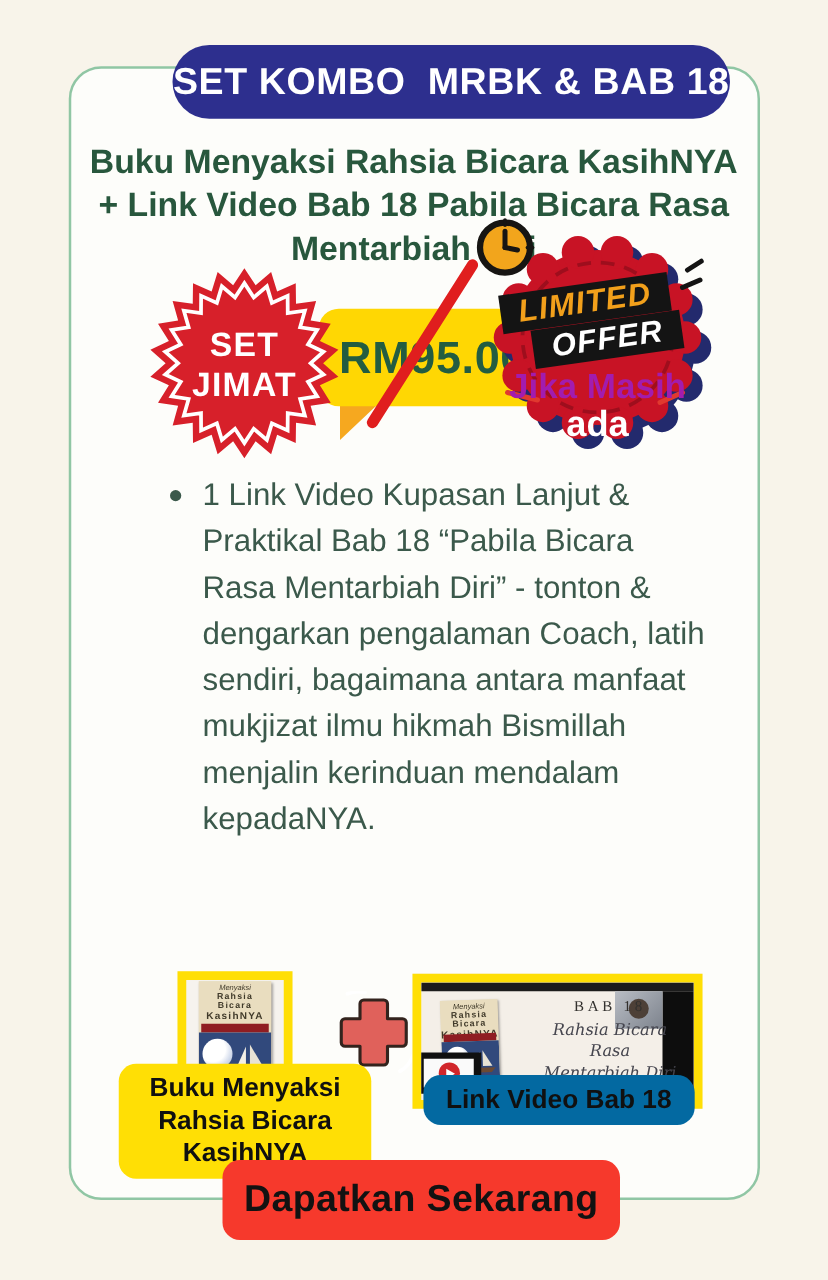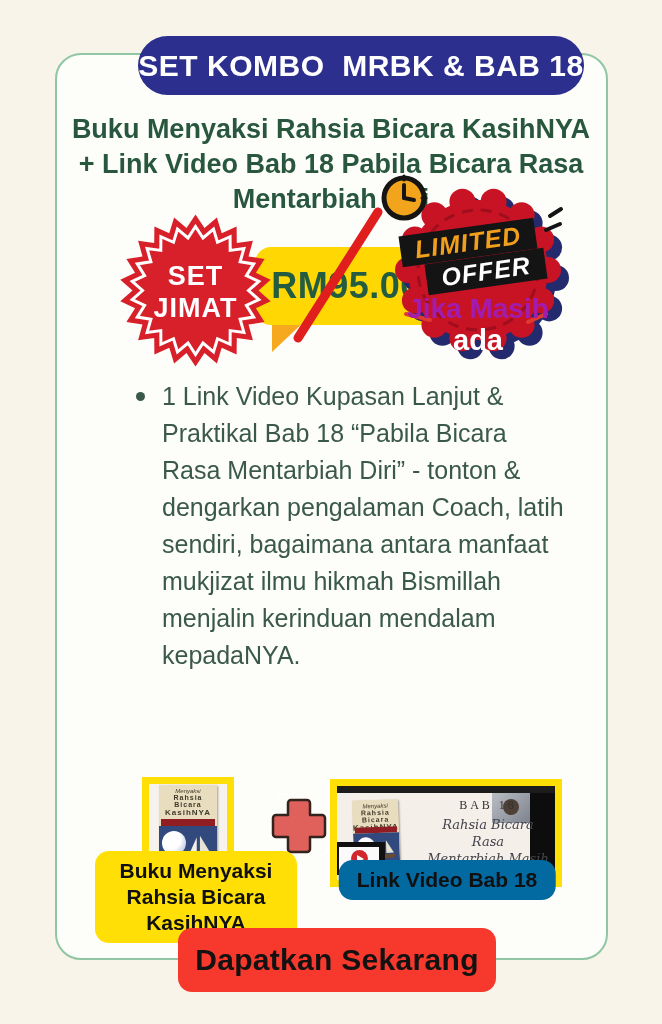--- a/index.html
+++ b/index.html
@@ -230,21 +230,21 @@
       <svg class="ship" viewBox="0 0 40 32">
         <path d="M8 22 L16 4 L16 22 Z" fill="#f2efe6"></path>
         <path d="M20 22 L20 2 L32 22 Z" fill="#e7e2d4"></path>
         <path d="M4 24 L36 24 L31 30 L9 30 Z" fill="#6b4a33"></path>
       </svg>
     </div>
     <div class="vchapter">BAB 18</div>
     <div class="vscript">
       <div>Rahsia Bicara</div>
       <div>Rasa</div>
-      <div>Mentarbiah Masih</div>
+      <div>Mentarbiah Diri</div>
     </div>
     <div class="playbtn">
       <div class="inner">
           <div class="dot"></div>
         </div>
     </div>
   </div>
   <div class="video-label">Link Video Bab 18</div>
 
   <button class="cta">

